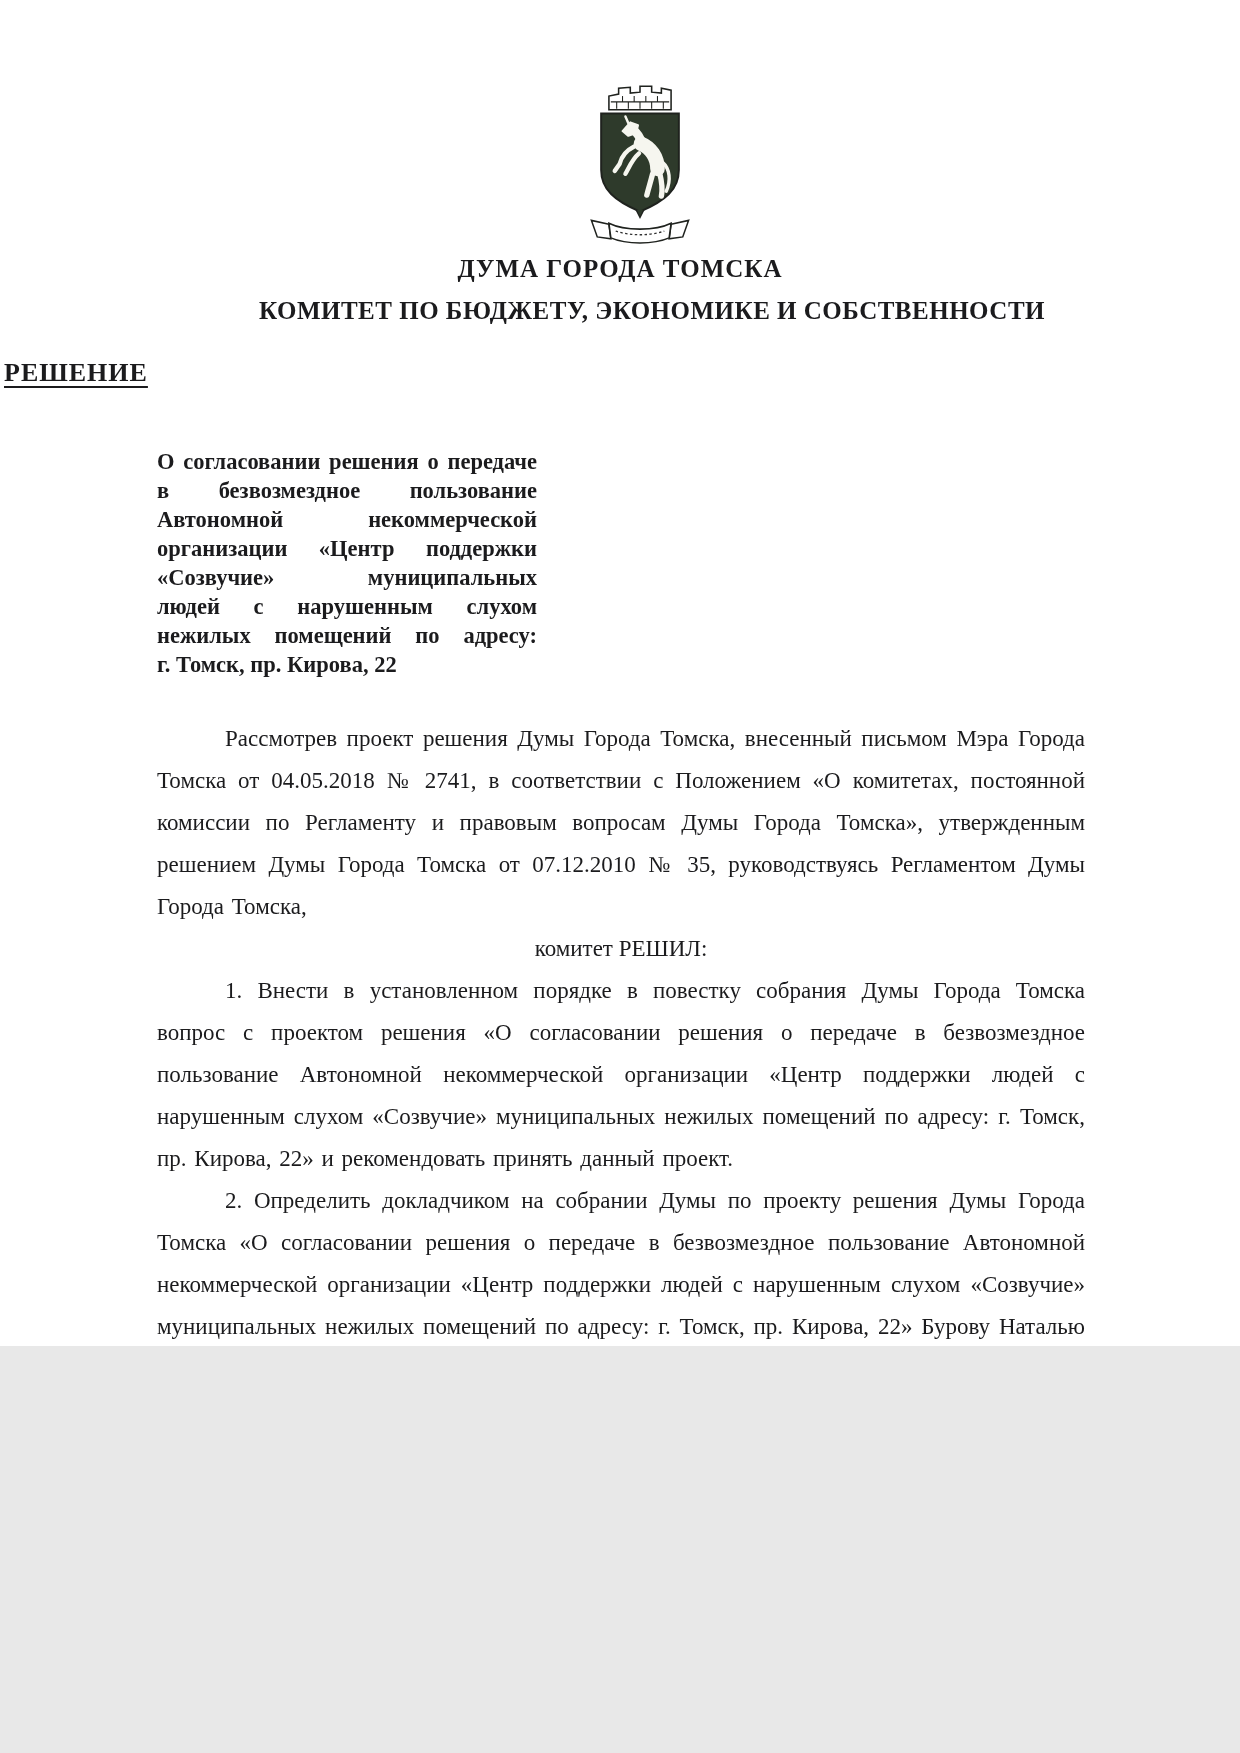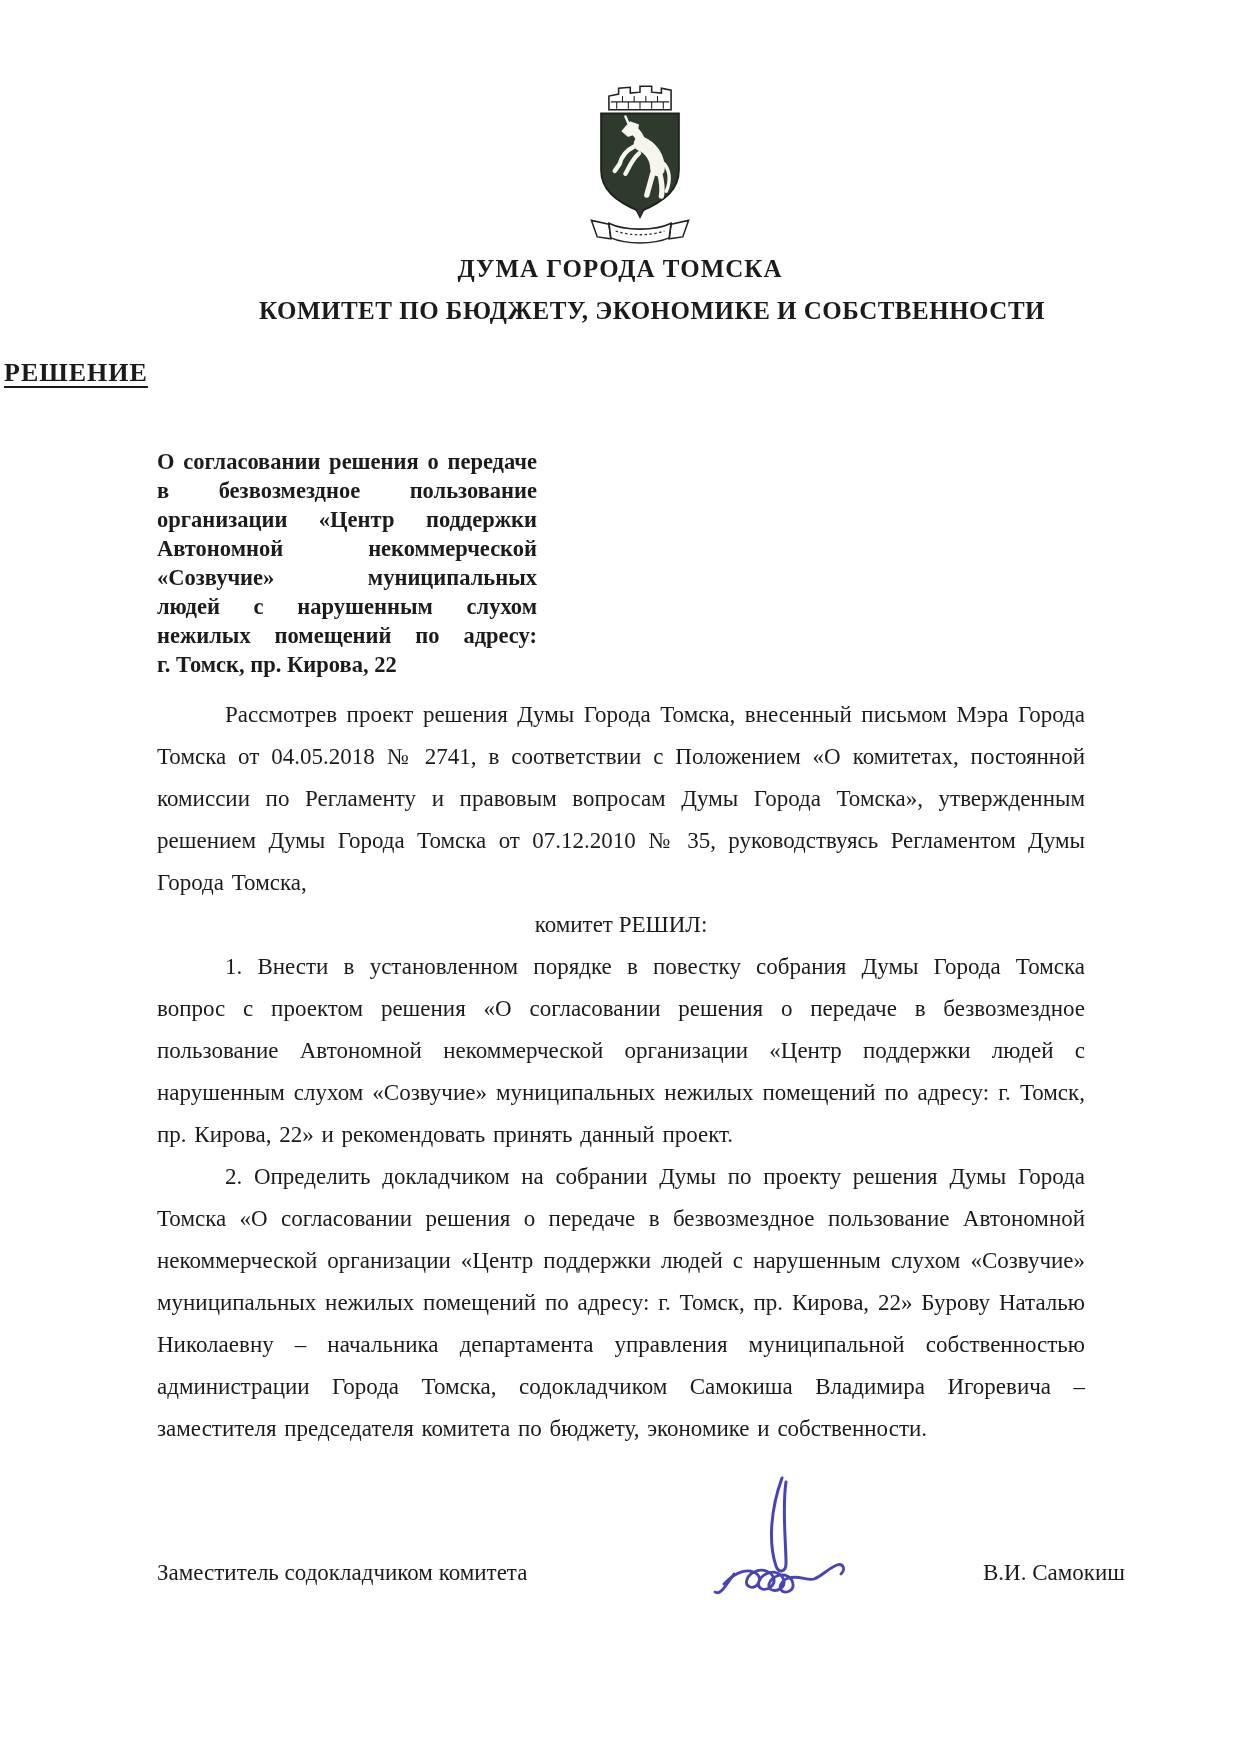--- a/index.html
+++ b/index.html
@@ -1,19 +1,19 @@
 <!DOCTYPE html>
 <html><head>
 <meta charset="utf-8">
 <style>
   * { margin:0; padding:0; box-sizing:border-box; }
   html,body { background:#e8e8e8; }
   .page {
     position:relative;
-    width:1240px; height:1753px;
+    width:1240px; height:1346px;
     background:#ffffff;
     color:#1b1b1d;
     font-family:"Liberation Serif", serif;
     margin:0 auto;
     overflow:hidden;
   }
   .emblem { position:absolute; left:572px; top:78px; width:136px; height:176px; }
   .h-org {
     position:absolute; top:255px; left:0; width:100%;
     text-align:center; font-size:25px; font-weight:bold; letter-spacing:1px;
@@ -33,21 +33,21 @@
   }
   .doc-date { position:absolute; left:0; top:0; }
   .doc-number { position:absolute; left:850px; top:0; }
   .subject {
     position:absolute; top:447px; left:157px; width:380px;
     font-size:22.5px; font-weight:bold; line-height:29px;
   }
   .subject-line { text-align:justify; text-align-last:justify; }
   .subject-line.last { text-align-last:left; }
   .bodycol {
-    position:absolute; top:694px; left:157px; width:928px;
+    position:absolute; top:718px; left:157px; width:928px;
     font-size:23px; line-height:42px; text-align:justify;
   }
   .bodycol p { margin:0; }
   .preamble, .res-item { text-indent:68px; word-spacing:2px; }
   .resolved { text-align:center; text-indent:0; margin-top:4px; margin-bottom:4px; }
   .sig-position { position:absolute; left:157px; top:1560px; font-size:23px; }
   .sig-name { position:absolute; left:983px; top:1560px; font-size:23px; }
   .sig-ink { position:absolute; left:702px; top:1468px; width:176px; height:156px; }
 </style>
 </head>
@@ -100,22 +100,22 @@
   <div class="h-org">ДУМА ГОРОДА ТОМСКА</div>
   <div class="h-committee">КОМИТЕТ ПО БЮДЖЕТУ, ЭКОНОМИКЕ И СОБСТВЕННОСТИ</div>
   <div class="h-doctype">
     <span>РЕШЕНИЕ</span>
   </div>
 
 
   <div class="subject">
     <div class="subject-line">О согласовании решения о передаче</div>
     <div class="subject-line">в безвозмездное пользование</div>
+    <div class="subject-line">Автономной некоммерческой</div>
     <div class="subject-line">организации «Центр поддержки</div>
-    <div class="subject-line">Автономной некоммерческой</div>
     <div class="subject-line">«Созвучие» муниципальных</div>
     <div class="subject-line">людей с нарушенным слухом</div>
     <div class="subject-line">нежилых помещений по адресу:</div>
     <div class="subject-line last">г. Томск, пр. Кирова, 22</div>
   </div>
 
   <div class="bodycol">
     <p class="preamble">Рассмотрев проект решения Думы Города Томска, внесенный письмом Мэра Города Томска от 04.05.2018 № 2741, в соответствии с Положением «О комитетах, постоянной комиссии по Регламенту и правовым вопросам Думы Города Томска», утвержденным решением Думы Города Томска от 07.12.2010 № 35, руководствуясь Регламентом Думы Города Томска,</p>
     <p class="resolved">комитет РЕШИЛ:</p>
     <p class="res-item">1. Внести в установленном порядке в повестку собрания Думы Города Томска вопрос с проектом решения «О согласовании решения о передаче в безвозмездное пользование Автономной некоммерческой организации «Центр поддержки людей с нарушенным слухом «Созвучие» муниципальных нежилых помещений по адресу: г. Томск, пр. Кирова, 22» и рекомендовать принять данный проект.</p>

